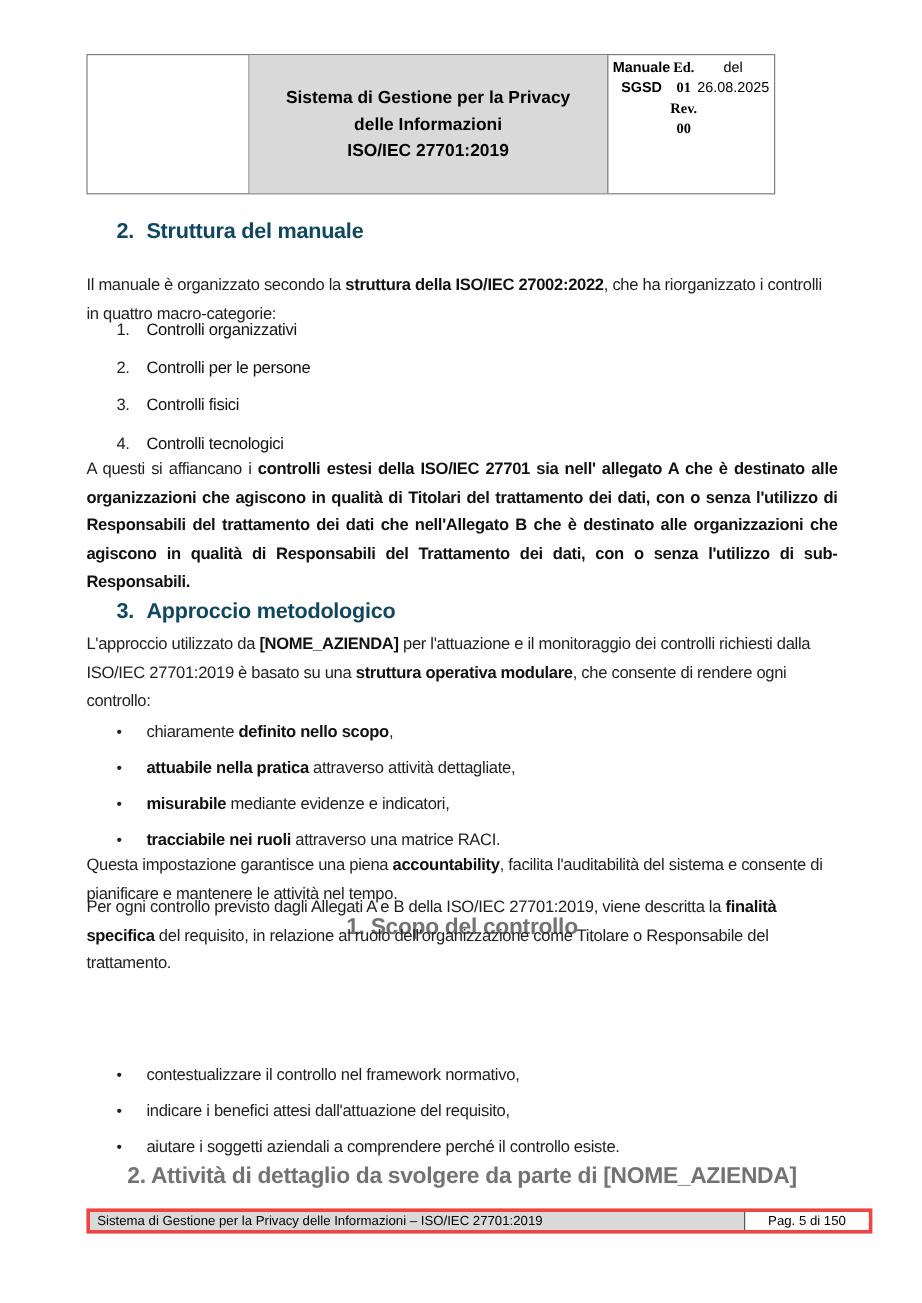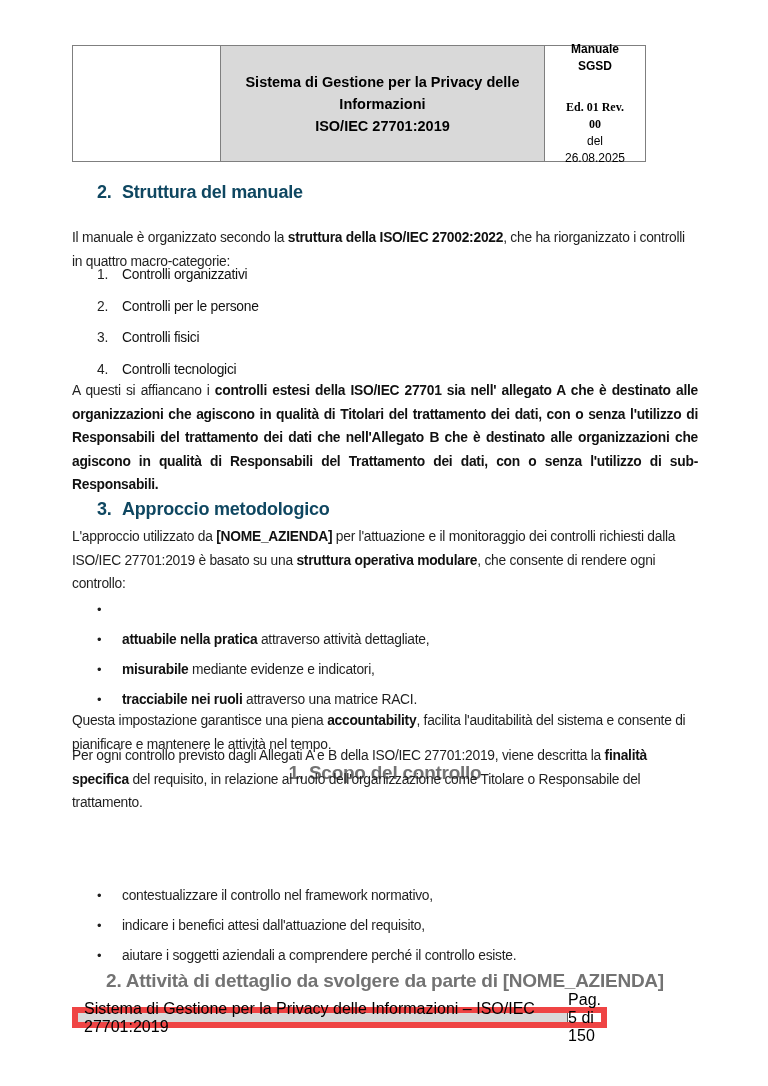--- a/index.html
+++ b/index.html
@@ -24,23 +24,23 @@
   .ht-logo { width: 162px; border-right: 1px solid #7f7f7f; }
   .ht-title {
     width: 351px; border-right: 1px solid #7f7f7f;
     background: #d9d9d9;
     display: flex; flex-direction: column; justify-content: center;
     text-align: center; padding: 0 20px;
     font-weight: bold; font-size: 14.5px; line-height: 22px; color: #000;
   }
   .ht-meta {
     flex: 1;
-    display: flex; flex-direction: column; justify-content: center;
+    display: flex; flex-direction: row; justify-content: center;
     text-align: center; font-size: 12px; line-height: 17px; color: #000;
-    padding: 2px 20px;
+    padding: 2px 4px;
   }
   .ht-meta .code { font-weight: bold; margin-bottom: 24px; }
   .ht-meta .edition { font-weight: bold; font-family: Liberation Serif, serif; }
 
   
   .block { position: absolute; left: 72px; width: 626px; }
   .body-text { font-size: 13.8px; line-height: 23.5px; letter-spacing: -0.25px; color: #1f1f1f; }
   .justify { text-align: justify; }
   .b { font-weight: bold; color: #111; }
 
@@ -57,24 +57,24 @@
   .bul-list .li { margin-bottom: 6.5px; }
   .li .marker { width: 25px; margin-left: 25px; flex: 0 0 auto; }
   .bul-list .marker { font-size: 13px; }
   .num-list .li .txt { font-weight: normal; color: #111; }
 
   .subhead { font-size: 19px; line-height: 23.5px; font-weight: bold; color: #737373; letter-spacing: -0.25px; text-align: center; }
 
   
   .footer-table {
     position: absolute; top: 1007px; left: 72px;
-    width: 535px; height: 21px;
+    width: 655px; height: 21px;
     display: flex;
-    border: 6px solid #ef4444;
-    font-size: 16px; color: #000;
+    border: 3px solid #ef4444;
+    font-size: 11px; color: #000;
   }
   .ft-left {
     width: 546px; background: #d9d9d9; border-right: 1px solid #595959;
     display: flex; align-items: center; padding-left: 6px;
   }
   .ft-right { flex: 1; display: flex; align-items: center; justify-content: center; }
 </style>
 </head>
 <body>
 
@@ -124,20 +124,21 @@
   <h2 class="sec-heading block" style="top:498px;">
     <span class="h-num">3.</span>
     <span>Approccio metodologico</span>
   </h2>
 
   <p class="block body-text" style="top:525px;"><span>L'approccio utilizzato da </span><span class="b">[NOME_AZIENDA]</span><span> per l'attuazione e il monitoraggio dei controlli richiesti dalla ISO/IEC 27701:2019 è basato su una </span><span class="b">struttura operativa modulare</span><span>, che consente di rendere ogni controllo:</span></p>
 
   <div class="block bul-list" style="top:598px;">
     <div class="li">
       <span class="marker">•</span>
+      <span><span>chiaramente </span><span class="b">definito nello scopo</span><span>,</span></span>
     </div>
     <div class="li">
       <span class="marker">•</span>
       <span><span class="b">attuabile nella pratica</span><span> attraverso attività dettagliate,</span></span>
     </div>
     <div class="li">
       <span class="marker">•</span>
       <span><span class="b">misurabile</span><span> mediante evidenze e indicatori,</span></span>
     </div>
     <div class="li">

